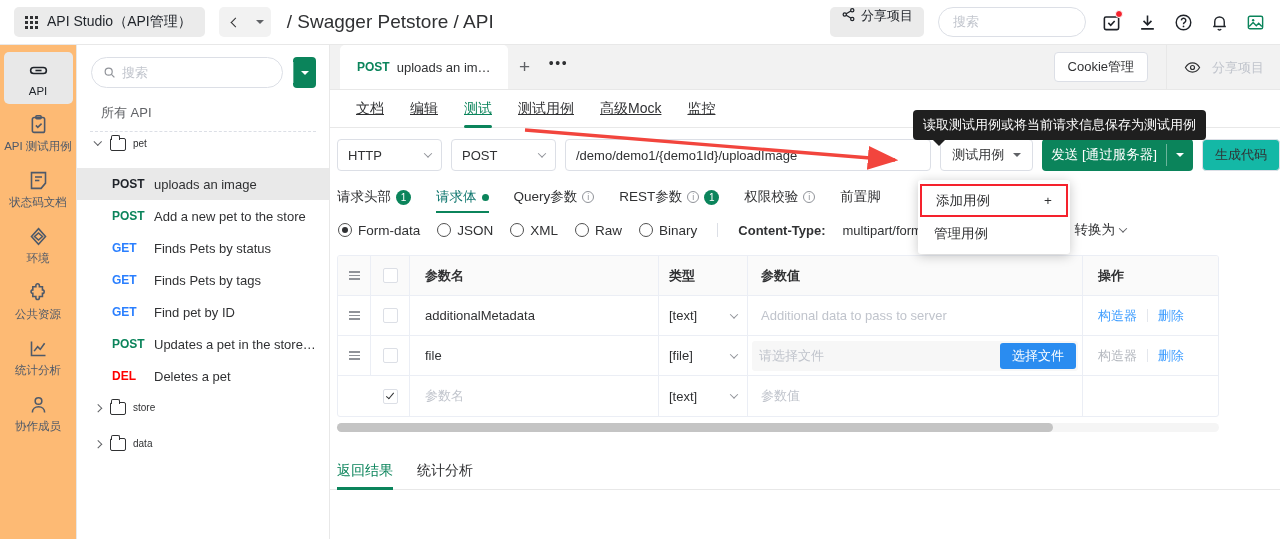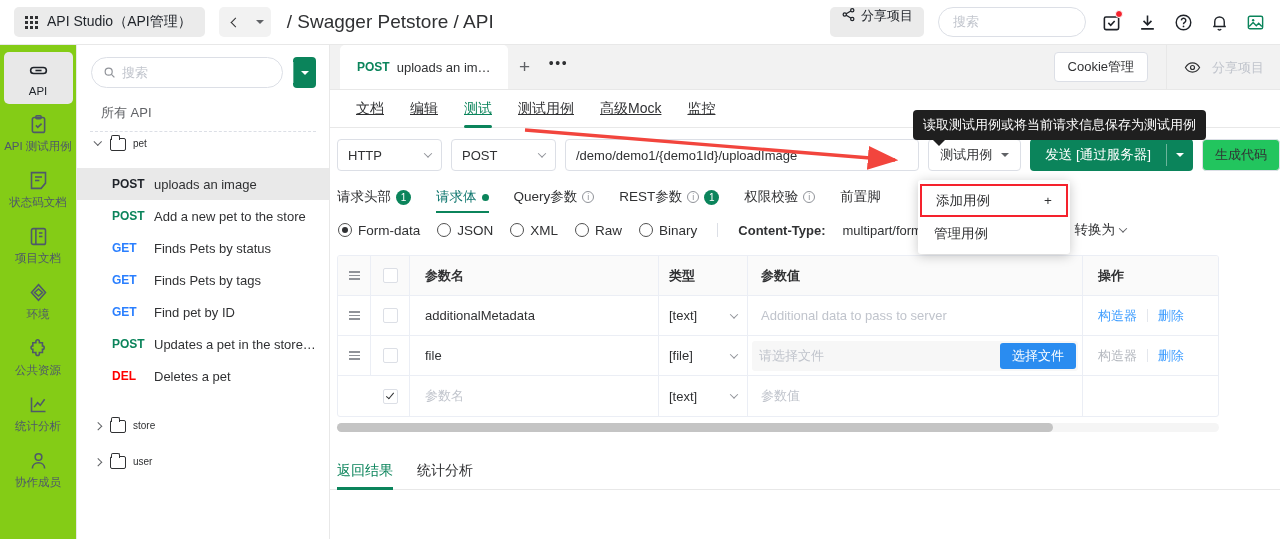--- a/index.html
+++ b/index.html
@@ -54,21 +54,21 @@
     color: #c0c4cc; background: #fff; cursor: text;
   }
   .ticon { width: 22px; height: 22px; position: relative; cursor: pointer;
     display: flex; align-items: center; justify-content: center; }
   .reddot { position: absolute; top: -1px; right: -1px; width: 8px; height: 8px;
     border-radius: 50%; background: #f5222d; border: 1px solid #fff; }
 
   
   .rail {
     position: absolute; top: 45px; left: 0; width: 77px; height: 494px;
-    background: #84cc16; border-right: 1px solid #e8e8e8;
+    background: #fdba74; border-right: 1px solid #e8e8e8;
     padding-top: 7px;
   }
   .rail-item {
     width: 69px; margin: 0 auto 4px; height: 52px; border-radius: 5px;
     display: flex; flex-direction: column; align-items: center;
     justify-content: center; gap: 4px; cursor: pointer;
   }
   .rail-item.active { background: #e8e8e8; }
   .rail-label { font-size: 11.5px; color: #4e5969; white-space: nowrap; }
   .rail-item.active .rail-label { color: #1f2329; }
@@ -164,24 +164,24 @@
   .chev-d { width: 6px; height: 6px; border-right: 1.4px solid #909399;
     border-bottom: 1.4px solid #909399; transform: rotate(45deg) translate(-1px,-1px); }
   .url-input { flex: 1; height: 32px; border: 1px solid #dcdfe6; border-radius: 4px;
     display: flex; align-items: center; padding: 0 10px; font-size: 13px;
     color: #303133; background: #fff; cursor: text; }
   .tc-btn { height: 32px; border: 1px solid #dcdfe6; border-radius: 4px; background: #fff;
     display: flex; align-items: center; gap: 9px; padding: 0 11px; font-size: 13px;
     color: #303133; cursor: pointer; }
   .send-btn { height: 32px; background: #0b845b; border-radius: 4px; color: #fff;
     display: flex; align-items: stretch; cursor: pointer; overflow: hidden; }
-  .send-btn .lbl { display: flex; align-items: center; padding: 0 15px; font-size: 13.5px; }
+  .send-btn .lbl { display: flex; align-items: center; padding: 0 9px; font-size: 13.5px; }
   .send-btn .sep { width: 1px; background: rgba(255,255,255,.4); margin: 5px 0; }
   .send-btn .dp { display: flex; align-items: center; padding: 0 9px; }
-  .gen-btn { height: 32px; border: 1px solid #dcdfe6; border-radius: 4px; background: #22c55e;
+  .gen-btn { height: 32px; border: 1px solid #dcdfe6; border-radius: 4px; background: #14b8a6;
     display: flex; align-items: center; padding: 0 12px; font-size: 13px;
     color: #303133; cursor: pointer; white-space: nowrap; }
 
   
   .reqtabs { height: 32px; display: flex; align-items: center; gap: 25px;
     padding-left: 7px; }
   .rtab { display: flex; align-items: center; gap: 5px; font-size: 13.5px;
     color: #303133; cursor: pointer; position: relative; height: 32px; }
   .rtab.active { color: #0f766e; }
   .rtab.active:after { content: ""; position: absolute; bottom: 0; left: 0; right: 0;
@@ -373,29 +373,20 @@
     <div class="rail-item">
       <svg width="21" height="21" viewBox="0 0 24 24">
         <path d="M4 3h16v12l-5 6H4z" fill="none" stroke="#4e5969" stroke-width="1.8"></path>
         <line x1="8" y1="8" x2="16" y2="8" stroke="#4e5969" stroke-width="1.8"></line>
         <line x1="8" y1="12" x2="13" y2="12" stroke="#4e5969" stroke-width="1.8"></line>
       </svg>
       <span class="rail-label">状态码文档</span>
     </div>
     <div class="rail-item">
       <svg width="21" height="21" viewBox="0 0 24 24">
-        <rect x="4" y="3" width="16" height="18" rx="2" fill="none" stroke="#4e5969" stroke-width="1.8"></rect>
-        <line x1="9" y1="3" x2="9" y2="21" stroke="#4e5969" stroke-width="1.8"></line>
-        <line x1="12.5" y1="8" x2="16.5" y2="8" stroke="#4e5969" stroke-width="1.8"></line>
-        <line x1="12.5" y1="12" x2="16.5" y2="12" stroke="#4e5969" stroke-width="1.8"></line>
-      </svg>
-      <span class="rail-label">项目文档</span>
-    </div>
-    <div class="rail-item">
-      <svg width="21" height="21" viewBox="0 0 24 24">
         <path d="M12 3l8 9-8 9-8-9z" fill="none" stroke="#4e5969" stroke-width="1.8"></path>
         <path d="M12 8l4.5 4-4.5 4-4.5-4z" fill="none" stroke="#4e5969" stroke-width="1.8"></path>
       </svg>
       <span class="rail-label">环境</span>
     </div>
     <div class="rail-item">
       <svg width="21" height="21" viewBox="0 0 24 24">
         <path d="M9 4a2 2 0 014 0v1.5h3.5V9a2 2 0 010 4v3.5H13V18a2 2 0 01-4 0v-1.5H5.5V13a2 2 0 010-4V5.5H9z" fill="none" stroke="#4e5969" stroke-width="1.8"></path>
       </svg>
       <span class="rail-label">公共资源</span>
@@ -466,33 +457,33 @@
     </div>
     <div class="api-row">
       <span class="meth m-post">POST</span>
       <span class="api-name">Updates a pet in the store…</span>
     </div>
     <div class="api-row">
       <span class="meth m-del">DEL</span>
       <span class="api-name">Deletes a pet</span>
     </div>
 
-    <div class="tnode" style="margin-top:28px">
+    <div class="tnode" style="margin-top:10px">
       <span class="arrow right">
           <span class="a"></span>
         </span>
       <span class="folder"></span>
       <span>store</span>
     </div>
     <div class="tnode" style="margin-top:6px">
       <span class="arrow right">
           <span class="a"></span>
         </span>
       <span class="folder"></span>
-      <span>user</span>
+      <span>data</span>
     </div>
   </div>
 
   <div class="main">
 
     <div class="tabstrip">
       <div class="doc-tab">
         <span class="meth m-post">POST</span>
         <span>uploads an im…</span>
       </div>

